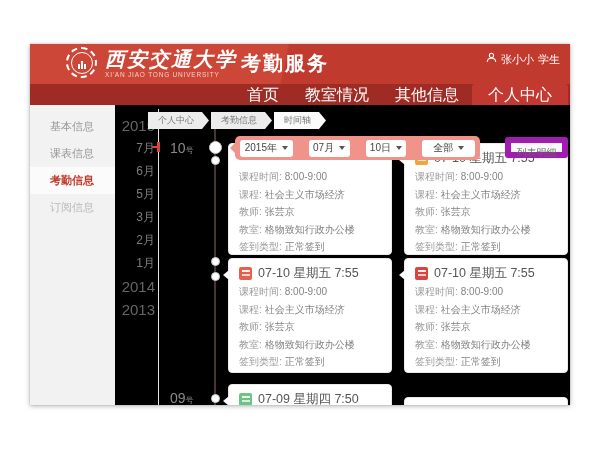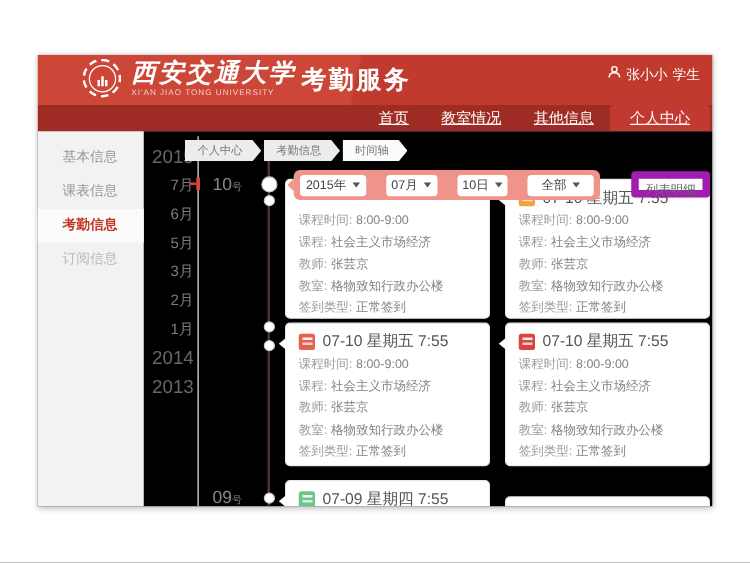--- a/index.html
+++ b/index.html
@@ -23,21 +23,21 @@
     font-size:20px; line-height:22px; letter-spacing:2px; white-space:nowrap; }
   .uni-en { font-size:6.5px; letter-spacing:.8px; color:#f5cdc6; margin-top:1px; white-space:nowrap; }
   .svc { margin-left:4px; margin-top:2px; color:#fff; font-size:20px; font-weight:bold; letter-spacing:2px; }
   .user { position:absolute; right:10px; top:8px; display:flex; gap:4px;
     color:#fff; font-size:11px; cursor:pointer; }
   .user svg { display:block; }
 
   
   .navbar { height:21px; background:#9e2b24; display:flex; justify-content:flex-end;
     align-items:stretch; padding-right:2px; }
-  .nav-item { line-height:21px; padding:0 13px; font-size:12px; color:#fff; cursor:pointer;text-decoration:underline; }
+  .nav-item { line-height:21px; padding:0 13px; font-size:16px; color:#fff; cursor:pointer; }
   .nav-item.active { background:#c13931; border-radius:3px 3px 0 0; padding:0 16px; }
 
   
   .bodyc { position:relative; height:364px; background:#000000; }
   .sidebar { position:absolute; left:0; top:0; bottom:0; width:85px; background:#f2f2f2; padding-top:8px; }
   .side-item { height:27px; line-height:27px; padding-left:20px; font-size:11px; color:#979797; cursor:pointer; }
   .side-item.dim { color:#b9b9b9; }
   .side-item.active { color:#c0392b; font-weight:bold; background:#fbfbfb; }
   .main { position:absolute; left:85px; right:0; top:0; bottom:0; }
 
@@ -224,21 +224,21 @@
         <div class="drow"><span class="dl">课程时间:</span><span class="dv">8:00-9:00</span></div>
         <div class="drow"><span class="dl">课程:</span><span class="dv">社会主义市场经济</span></div>
         <div class="drow"><span class="dl">教师:</span><span class="dv">张芸京</span></div>
         <div class="drow"><span class="dl">教室:</span><span class="dv">格物致知行政办公楼</span></div>
         <div class="drow"><span class="dl">签到类型:</span><span class="dv">正常签到</span></div>
       </div>
 
       <div class="card c4 arrow">
         <div class="chead">
           <span class="cicon" style="background: rgb(110, 196, 135);"></span>
-          <span class="cdate">07-09 星期四 7:55</span>
+          <span class="cdate">07-09 星期四 7:50</span>
         </div>
       </div>
       <div class="card c5"></div>
 
       <div class="callout">
         <div class="sel w1">
           <span>2015年</span>
           <i class="tri"></i>
         </div>
         <div class="sel w2">

